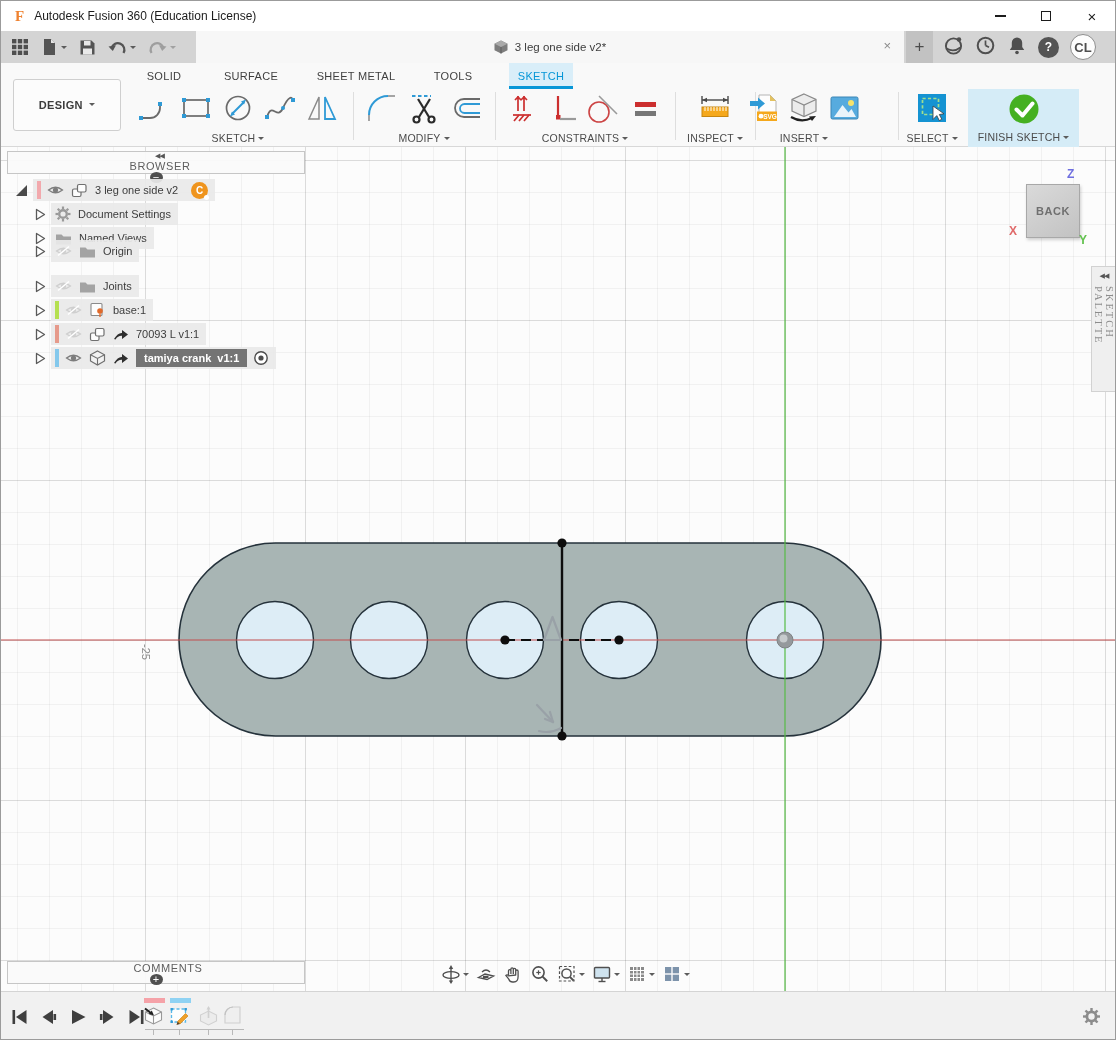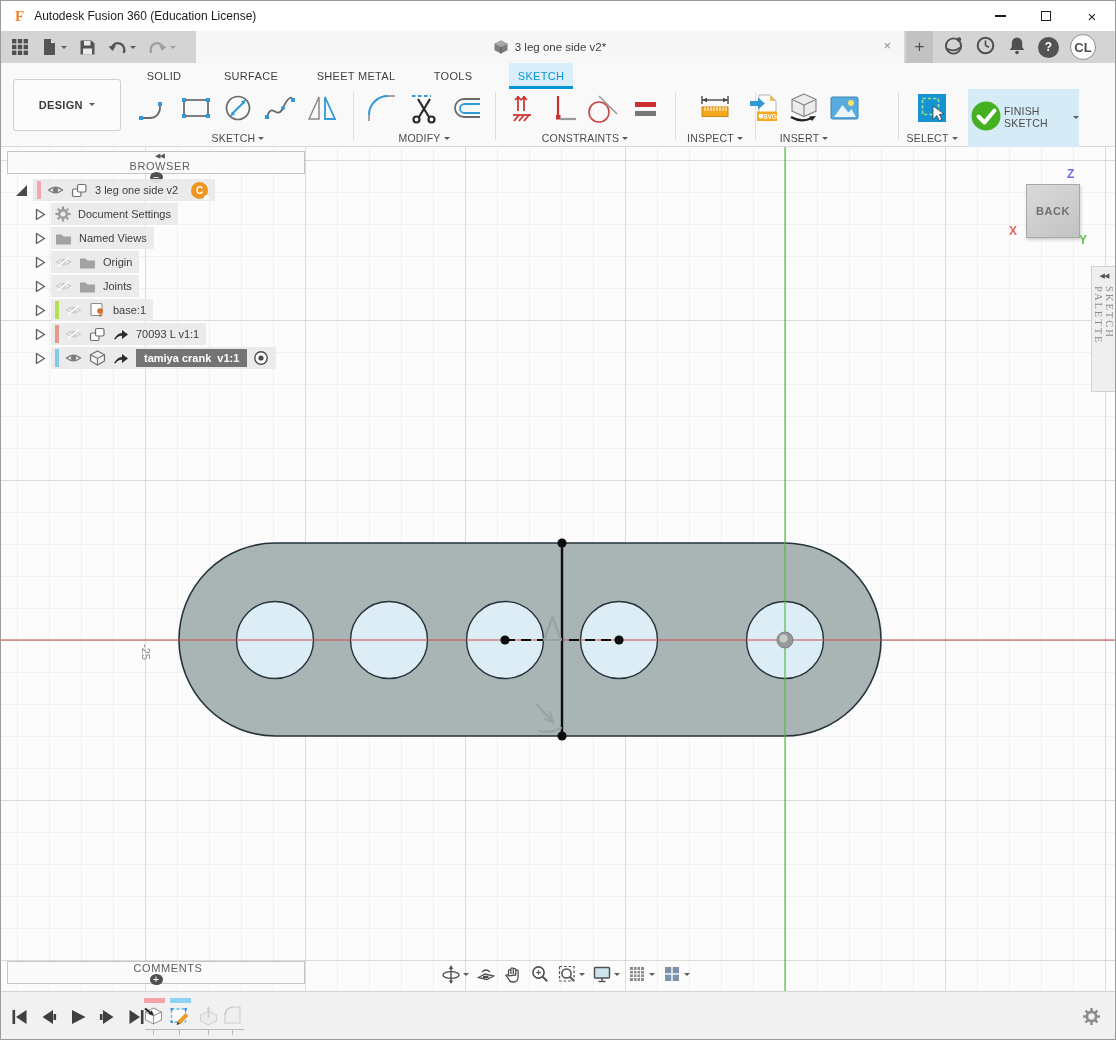--- a/index.html
+++ b/index.html
@@ -34,21 +34,21 @@
 
   
   .ribbon { position:absolute; left:0; top:62px; width:100%; height:84px; background:#f9f9f9; border-bottom:1px solid #d8d8d8; }
   .design-btn { position:absolute; left:12px; top:16px; width:108px; height:52px; background:#fcfcfc; border:1px solid #cfcfcf; border-radius:3px; font-size:11px; font-weight:bold; color:#3c3c3c; letter-spacing:.3px; }
   .rtab { position:absolute; top:0; height:26px; line-height:26px; text-align:center; font-size:11px; color:#3f3f3f; letter-spacing:.3px; }
   .rtab.active { background:#d9eef9; color:#0696d7; box-shadow:inset 0 -3px 0 #0696d7; }
   .rgroup { position:absolute; top:27px; height:54px; display:flex; flex-direction:column; align-items:center; justify-content:space-between; }
   .ricons { display:flex; align-items:center; gap:4px; }
   .rlabel { font-size:10.5px; color:#4b4b4b; display:flex; align-items:center; letter-spacing:.2px; }
   .rsep { position:absolute; top:29px; width:1px; height:48px; background:#dedede; }
-  .finish-panel { position:absolute; left:967px; top:26px; width:111px; height:58px; background:#d5ecf7; display:flex; flex-direction:row; align-items:center; justify-content:space-between; padding:2px 0 4px; }
+  .finish-panel { position:absolute; left:967px; top:26px; width:111px; height:58px; background:#d5ecf7; display:flex; flex-direction:column; align-items:center; justify-content:space-between; padding:2px 0 4px; }
 
   
   .canvas { position:absolute; left:0; top:146px; width:1116px; height:844px; overflow:hidden;
     background-color:#fcfcfc;
     background-image:
       linear-gradient(to right, rgba(0,0,0,0.09) 1px, transparent 1px),
       linear-gradient(to bottom, rgba(0,0,0,0.09) 1px, transparent 1px),
       linear-gradient(to right, rgba(0,0,0,0.045) 1px, transparent 1px),
       linear-gradient(to bottom, rgba(0,0,0,0.045) 1px, transparent 1px);
     background-size:160px 160px,160px 160px,32px 32px,32px 32px;
@@ -485,21 +485,21 @@
             <polygon points="1.5,1.5 9.5,6.5 1.5,11.5" fill="#fff" stroke="#5a5a5a" stroke-width="1.3" stroke-linejoin="round"></polygon>
           </svg>
         <span class="rowbg">
           <svg class="ticn" width="17" height="13">
               <path d="M1,2.5 h5.5 l2,2 h7.5 v8 H1 z" fill="#a3a3a3"></path>
             </svg>
           <span class="blabel">Named Views</span>
         </span>
       </div>
 
-      <div class="brow" style="left:34px;top:103px;align-items:center;">
+      <div class="brow" style="left:34px;top:92px;align-items:center;">
         <svg class="tri" width="11" height="13">
             <polygon points="1.5,1.5 9.5,6.5 1.5,11.5" fill="#fff" stroke="#5a5a5a" stroke-width="1.3" stroke-linejoin="round"></polygon>
           </svg>
         <span class="rowbg">
           <svg class="ticn" width="17" height="12">
               <path d="M1.5,6 Q8.5,0.5 15.5,6 Q8.5,11.5 1.5,6 Z" fill="none" stroke="#cfcfcf" stroke-width="1.3"></path>
               <circle cx="8.5" cy="6" r="2.6" fill="#cfcfcf"></circle>
               <line x1="3" y1="10.5" x2="14" y2="1.5" stroke="#fff" stroke-width="1.6"></line>
             </svg>
           <svg class="ticn" width="17" height="13">

